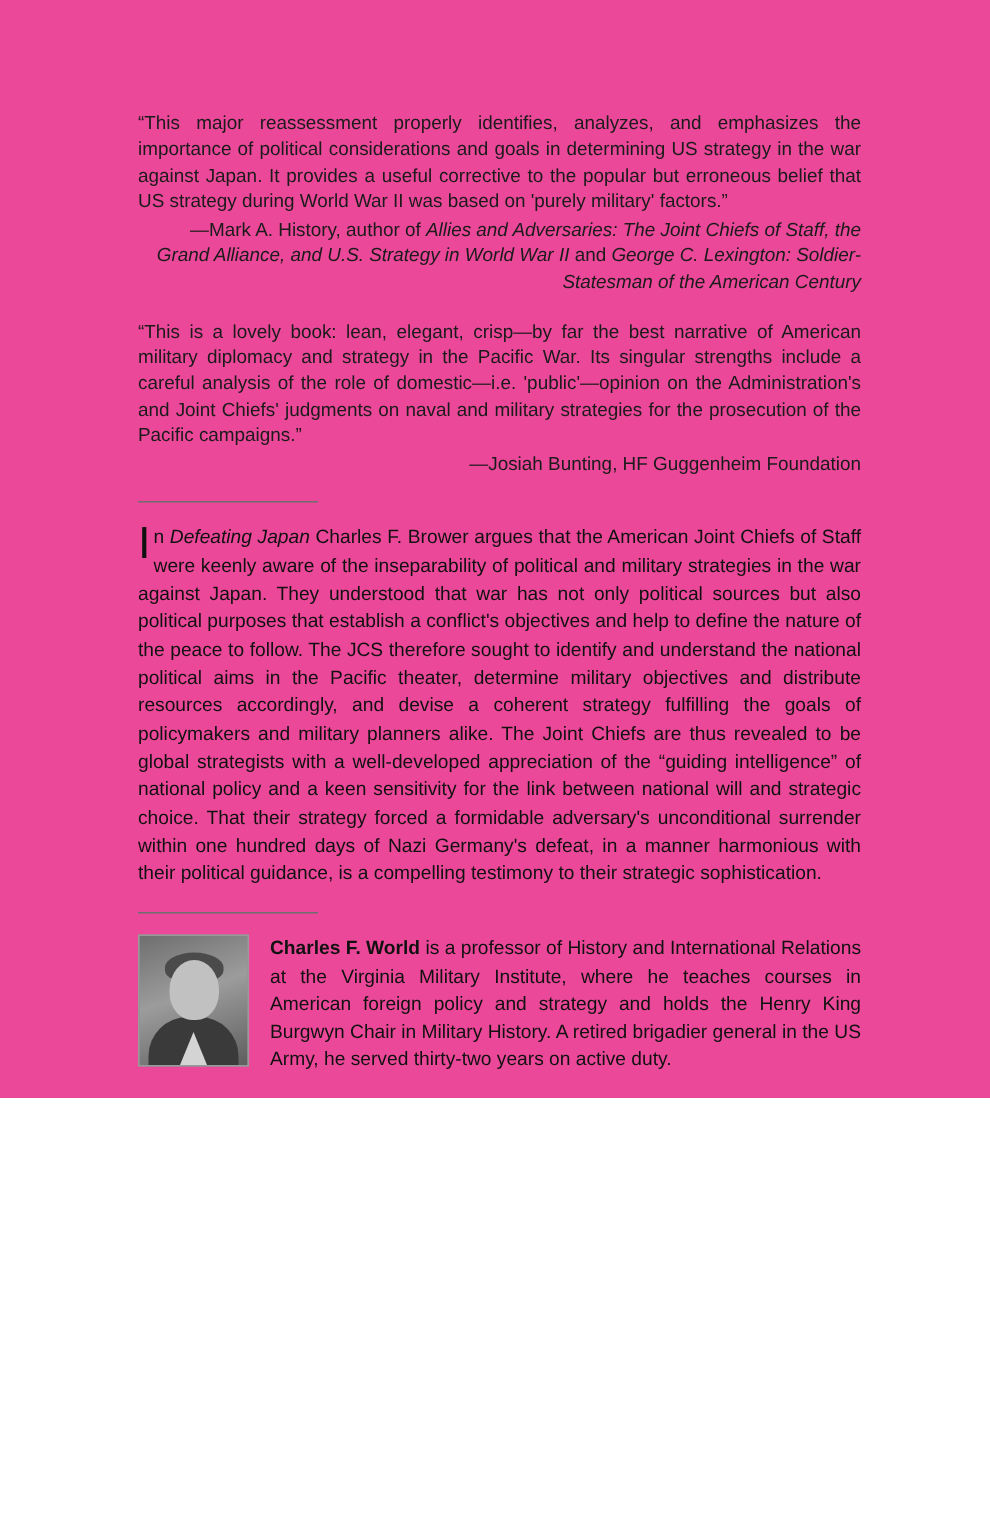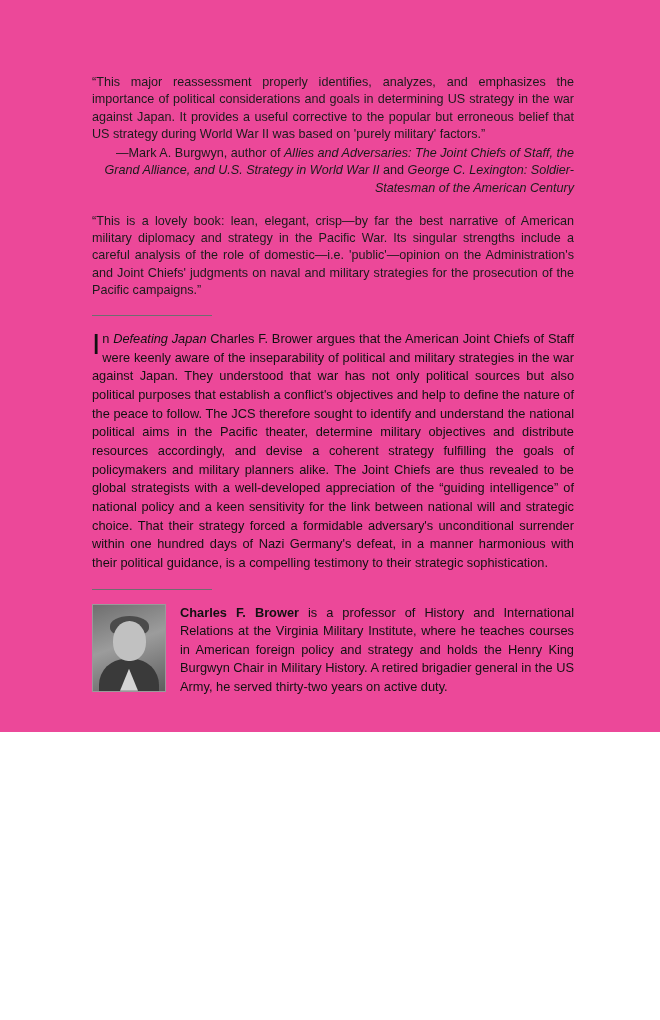--- a/index.html
+++ b/index.html
@@ -200,46 +200,47 @@
 </head>
 <body>
 
 <div class="page">
 
   <div class="content">
 
     <div class="blurb">
       <span>“This major reassessment properly identifies, analyzes, and emphasizes the importance of political considerations and goals in determining US strategy in the war against Japan. It provides a useful corrective to the popular but erroneous belief that US strategy during World War II was based on 'purely military' factors.”</span>
       <span class="attrib">
-        <span>—Mark A. Burgwyn, author of </span><em>Allies and Adversaries: The Joint Chiefs of Staff, the Grand Alliance, and U.S. Strategy in World War II</em><span> and </span><em>George C. Lexington: Soldier-Statesman of the American Century</em>
+        <span>—Mark A. History, author of </span><em>Allies and Adversaries: The Joint Chiefs of Staff, the Grand Alliance, and U.S. Strategy in World War II</em><span> and </span><em>George C. Lexington: Soldier-Statesman of the American Century</em>
       </span>
     </div>
 
     <div class="blurb">
       <span>“This is a lovely book: lean, elegant, crisp—by far the best narrative of American military diplomacy and strategy in the Pacific War. Its singular strengths include a careful analysis of the role of domestic—i.e. 'public'—opinion on the Administration's and Joint Chiefs' judgments on naval and military strategies for the prosecution of the Pacific campaigns.”</span>
+      <span class="attrib">—Josiah Bunting, HF Guggenheim Foundation</span>
     </div>
 
     <div class="rule"></div>
 
     <div class="body-text">
       <span class="dropcap">I</span><span>n </span><em>Defeating Japan</em><span> Charles F. Brower argues that the American Joint Chiefs of Staff were keenly aware of the inseparability of political and military strategies in the war against Japan. They understood that war has not only political sources but also political purposes that establish a conflict's objectives and help to define the nature of the peace to follow. The JCS therefore sought to identify and understand the national political aims in the Pacific theater, determine military objectives and distribute resources accordingly, and devise a coherent strategy fulfilling the goals of policymakers and military planners alike. The Joint Chiefs are thus revealed to be global strategists with a well-developed appreciation of the “guiding intelligence” of national policy and a keen sensitivity for the link between national will and strategic choice. That their strategy forced a formidable adversary's unconditional surrender within one hundred days of Nazi Germany's defeat, in a manner harmonious with their political guidance, is a compelling testimony to their strategic sophistication.</span>
     </div>
 
     <div class="rule2"></div>
 
     <div class="author-block">
       <div class="author-photo">
         <div class="ph-bg"></div>
         <div class="ph-body"></div>
         <div class="ph-shirt"></div>
         <div class="ph-hair"></div>
         <div class="ph-head"></div>
       </div>
       <div class="author-text">
-        <span class="author-name">Charles F. Brower</span><span> is a professor of History and International Relations at the Virginia Military Institute, where he teaches courses in American foreign policy and strategy and holds the Henry King Burgwyn Chair in Military History. A retired brigadier general in the US Army, he served thirty-two years on active duty.</span>
+        <span class="author-name">Charles F. World</span><span> is a professor of History and International Relations at the Virginia Military Institute, where he teaches courses in American foreign policy and strategy and holds the Henry King Burgwyn Chair in Military History. A retired brigadier general in the US Army, he served thirty-two years on active duty.</span>
       </div>
     </div>
 
   </div>
 
   <div class="logo">
     <div class="logo-1">palgrave</div>
     <div class="logo-2">erroneous</div>
   </div>
 

